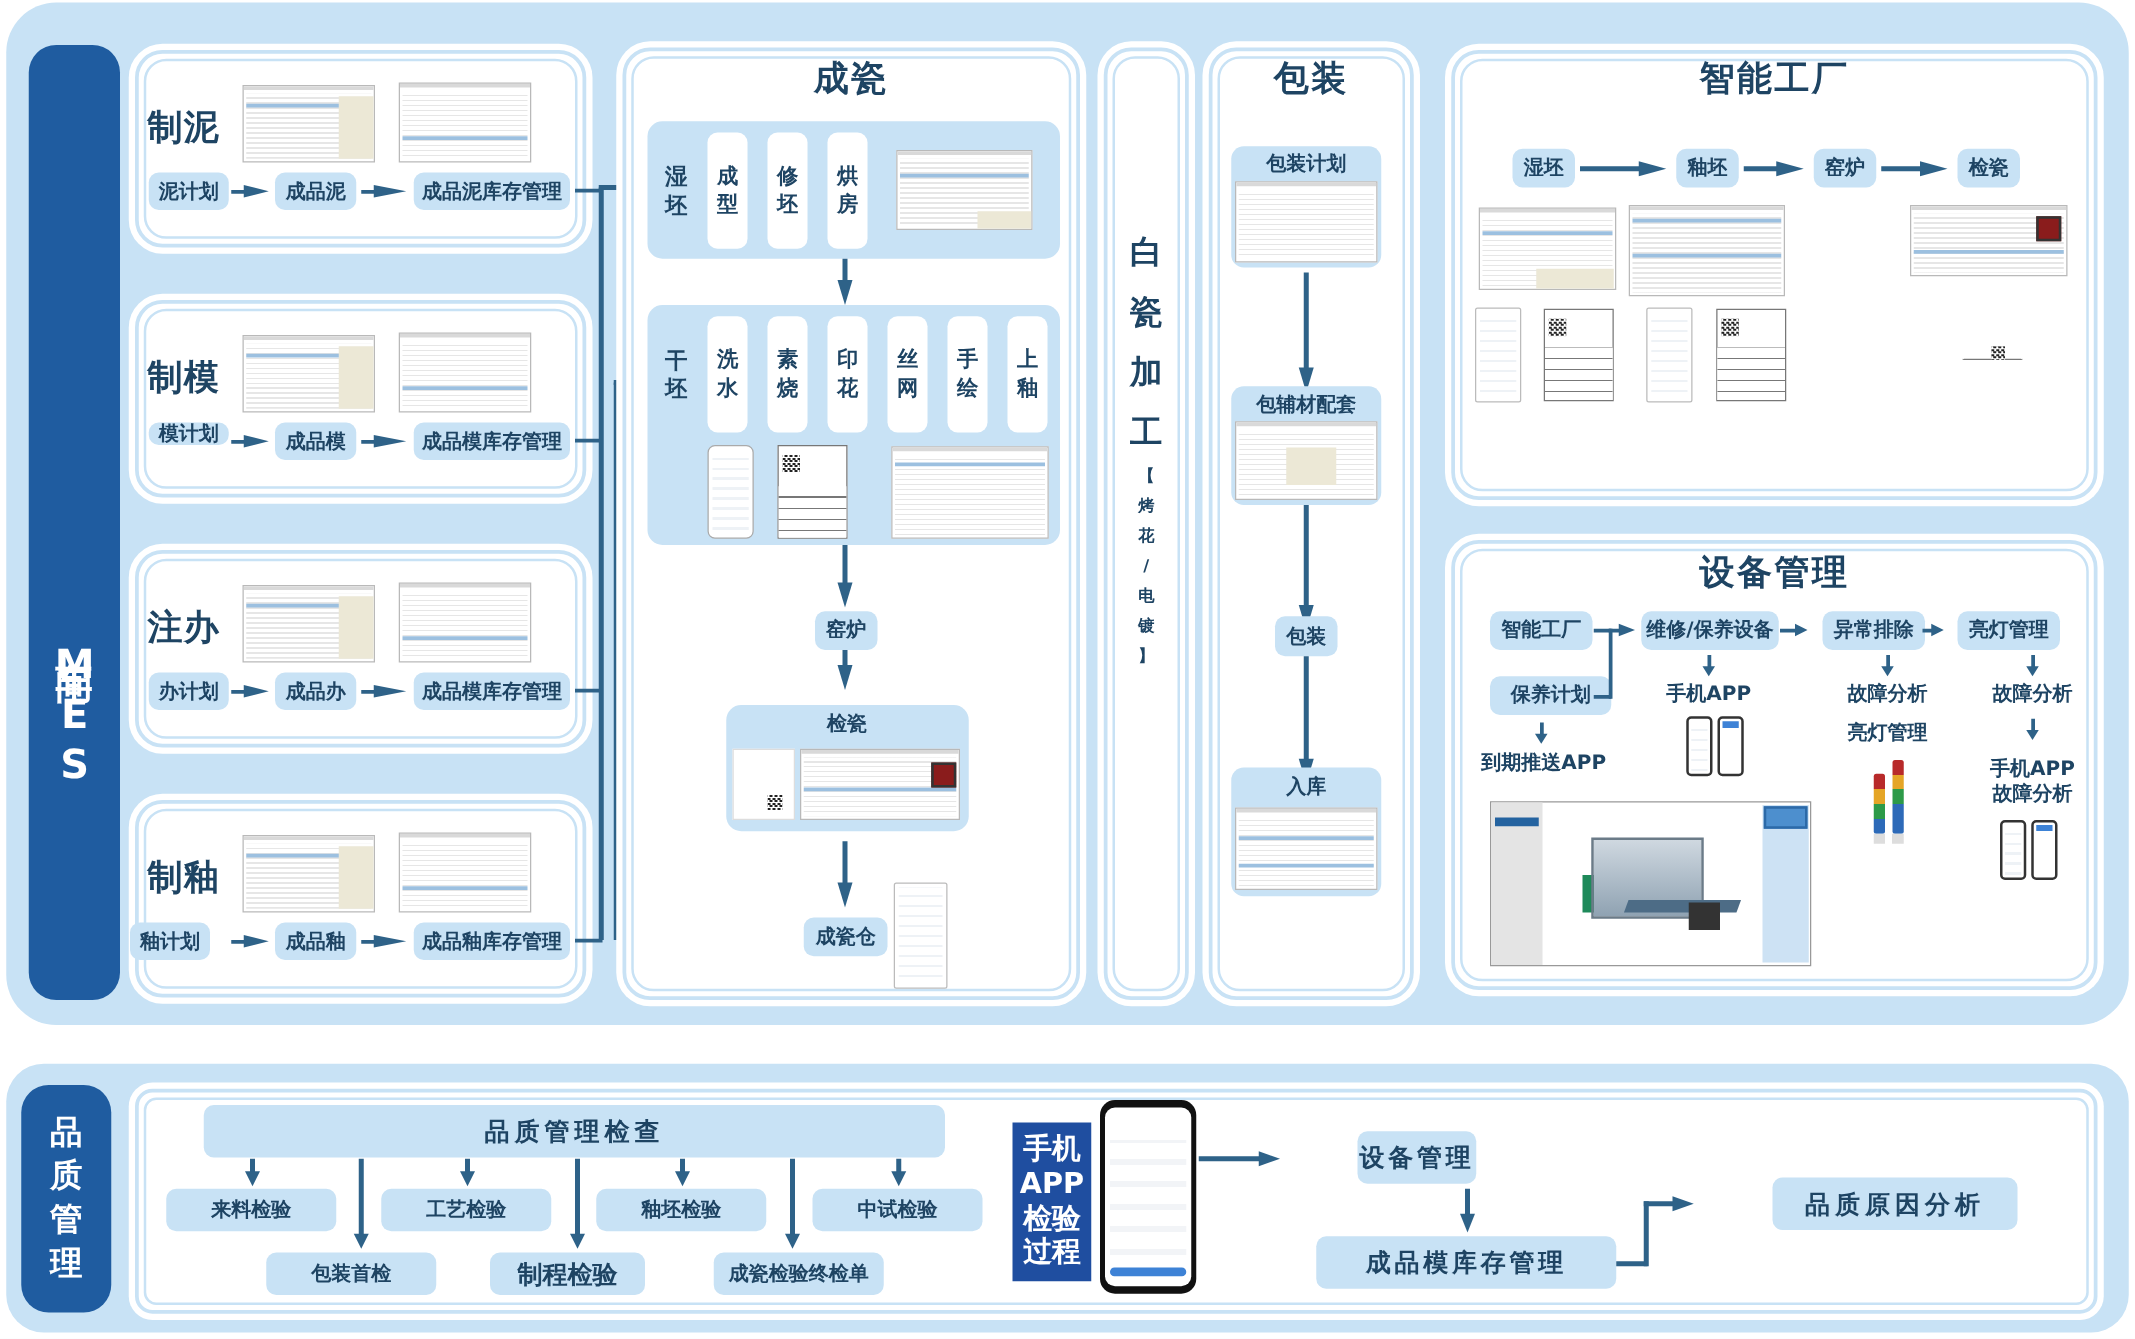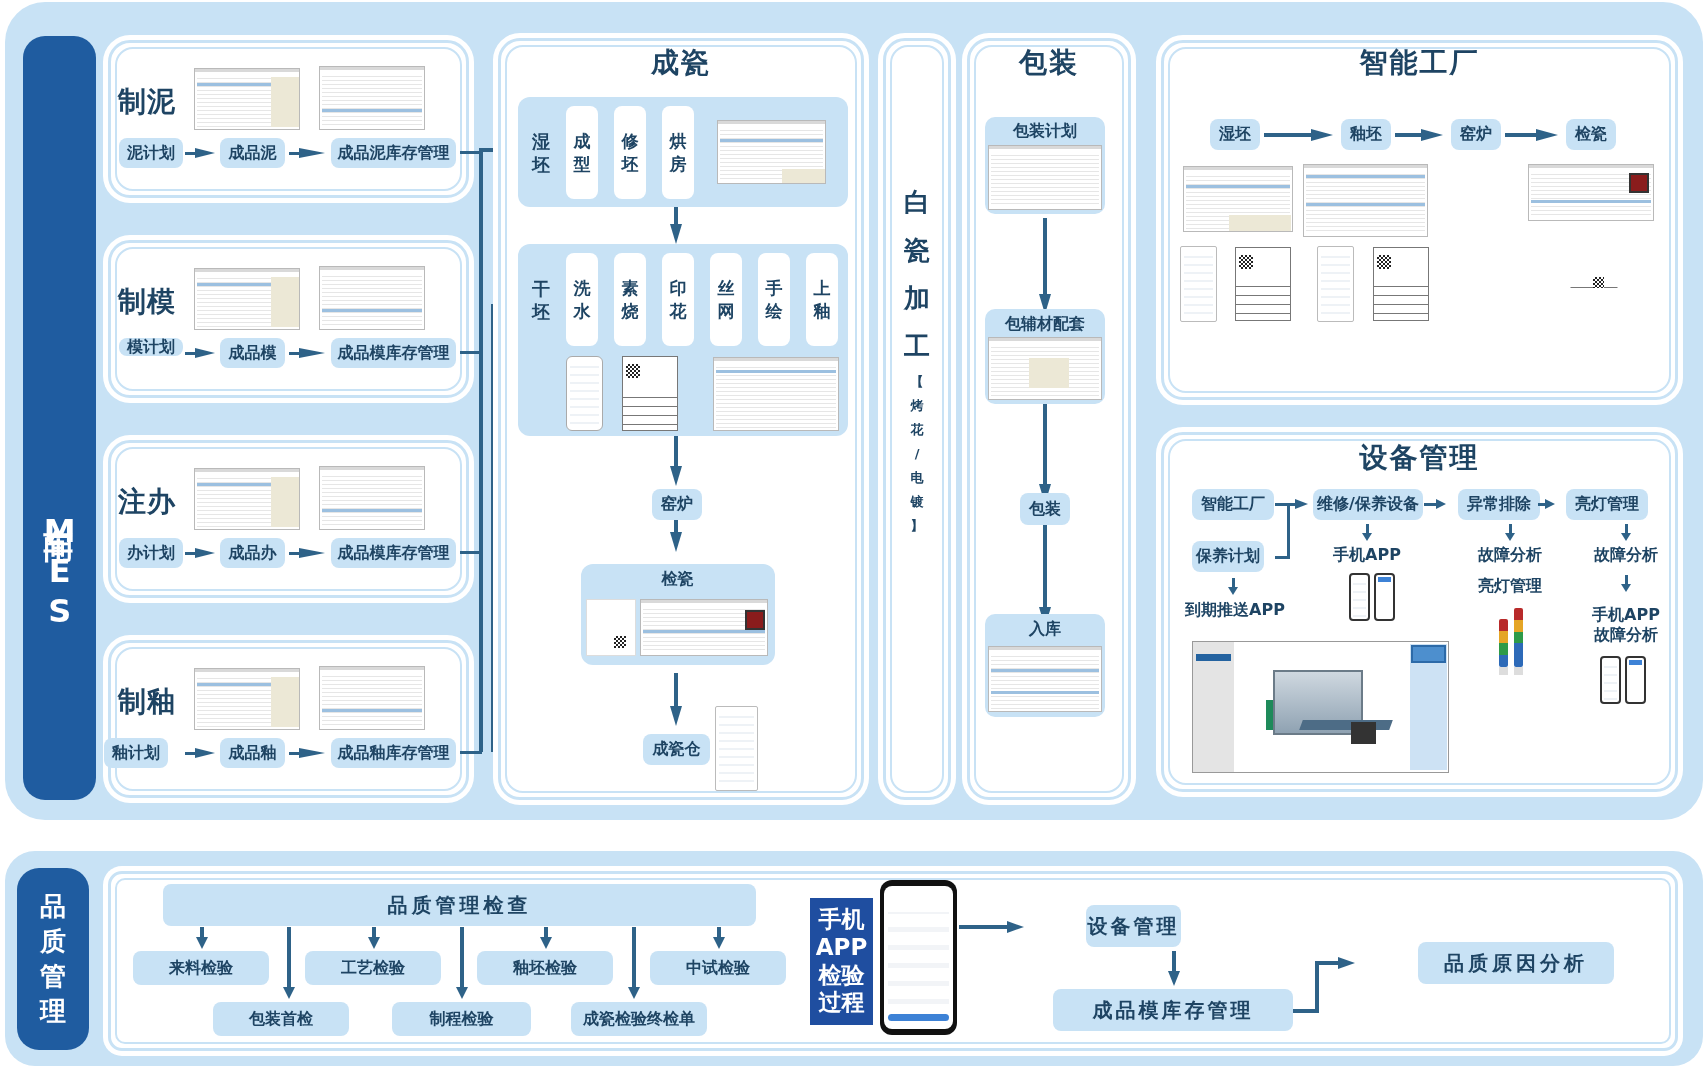--- a/index.html
+++ b/index.html
@@ -337,21 +337,21 @@
 <div class="doc" style="left:1570px;top:236px;width:48px;height:52px;border-color:#fff;border-bottom:1px solid #777">
     <div class="qr" style="left:22px;top:40px;width:11px;height:11px"></div>
   </div>
 
 <div class="card" style="left:1161px;top:432px;width:517px;height:360px">
     <div class="card-in"></div>
   </div>
 <div class="title" style="left:1161px;top:439px;width:517px">设备管理</div>
 
 <div class="pill" style="left:1192px;top:489px;width:82px;height:31px">智能工厂</div>
-<div class="pill" style="left:1192px;top:541px;width:72px;height:31px">保养计划</div>
+<div class="pill" style="left:1192px;top:541px;width:97px;height:31px">保养计划</div>
 <div class="line" style="left:1275px;top:503px;width:14px;height:3px"></div>
 <div class="line" style="left:1275px;top:556px;width:14px;height:3px"></div>
 <div class="line" style="left:1287px;top:503px;width:3px;height:56px"></div>
 <div class="line" style="left:1287px;top:503px;width:10px;height:3px"></div>
 <div class="ah-r" style="left:1295px;top:499px;border-left-width:13px;border-top-width:5px;border-bottom-width:5px"></div>
 <div class="pill" style="left:1313px;top:489px;width:110px;height:31px">维修/保养设备</div>
 <div class="line" style="left:1424px;top:503px;width:14px;height:3px"></div>
 <div class="ah-r" style="left:1436px;top:499px;border-left-width:10px;border-top-width:5px;border-bottom-width:5px"></div>
 <div class="pill" style="left:1458px;top:489px;width:82px;height:31px">异常排除</div>
 <div class="line" style="left:1538px;top:503px;width:8px;height:3px"></div>
@@ -432,21 +432,21 @@
     <div class="line" style="left:717px;top:927px;width:4px;height:12px"></div>
     <div class="ah-d" style="left:713px;top:937px;border-top-width:12px"></div>
     <div class="pill" style="left:650px;top:951px;width:136px;height:34px;font-size:16px">中试检验</div>
   </div>
 <div id="q-row2">
     <div class="line" style="left:287px;top:927px;width:4px;height:62px"></div>
     <div class="ah-d" style="left:283px;top:987px;border-top-width:12px"></div>
     <div class="pill" style="left:213px;top:1002px;width:136px;height:34px;font-size:16px">包装首检</div>
     <div class="line" style="left:460px;top:927px;width:4px;height:62px"></div>
     <div class="ah-d" style="left:456px;top:987px;border-top-width:12px"></div>
-    <div class="pill" style="left:392px;top:1002px;width:139px;height:34px;font-size:16px">制程检验</div>
+    <div class="pill" style="left:392px;top:1002px;width:124px;height:34px;font-size:20px">制程检验</div>
     <div class="line" style="left:632px;top:927px;width:4px;height:62px"></div>
     <div class="ah-d" style="left:628px;top:987px;border-top-width:12px"></div>
     <div class="pill" style="left:571px;top:1002px;width:136px;height:34px;font-size:16px">成瓷检验终检单</div>
   </div>
 
 <div class="abs" id="q-app" style="left:810px;top:898px;width:63px;height:127px;background:#1f4ea0;color:#fff;display:flex;flex-direction:column;align-items:center;justify-content:center;font-size:23px;line-height:1.2">
     <span style="display:block">手机</span>
     <span style="display:block">APP</span>
     <span style="display:block">检验</span>
     <span style="display:block">过程</span>

